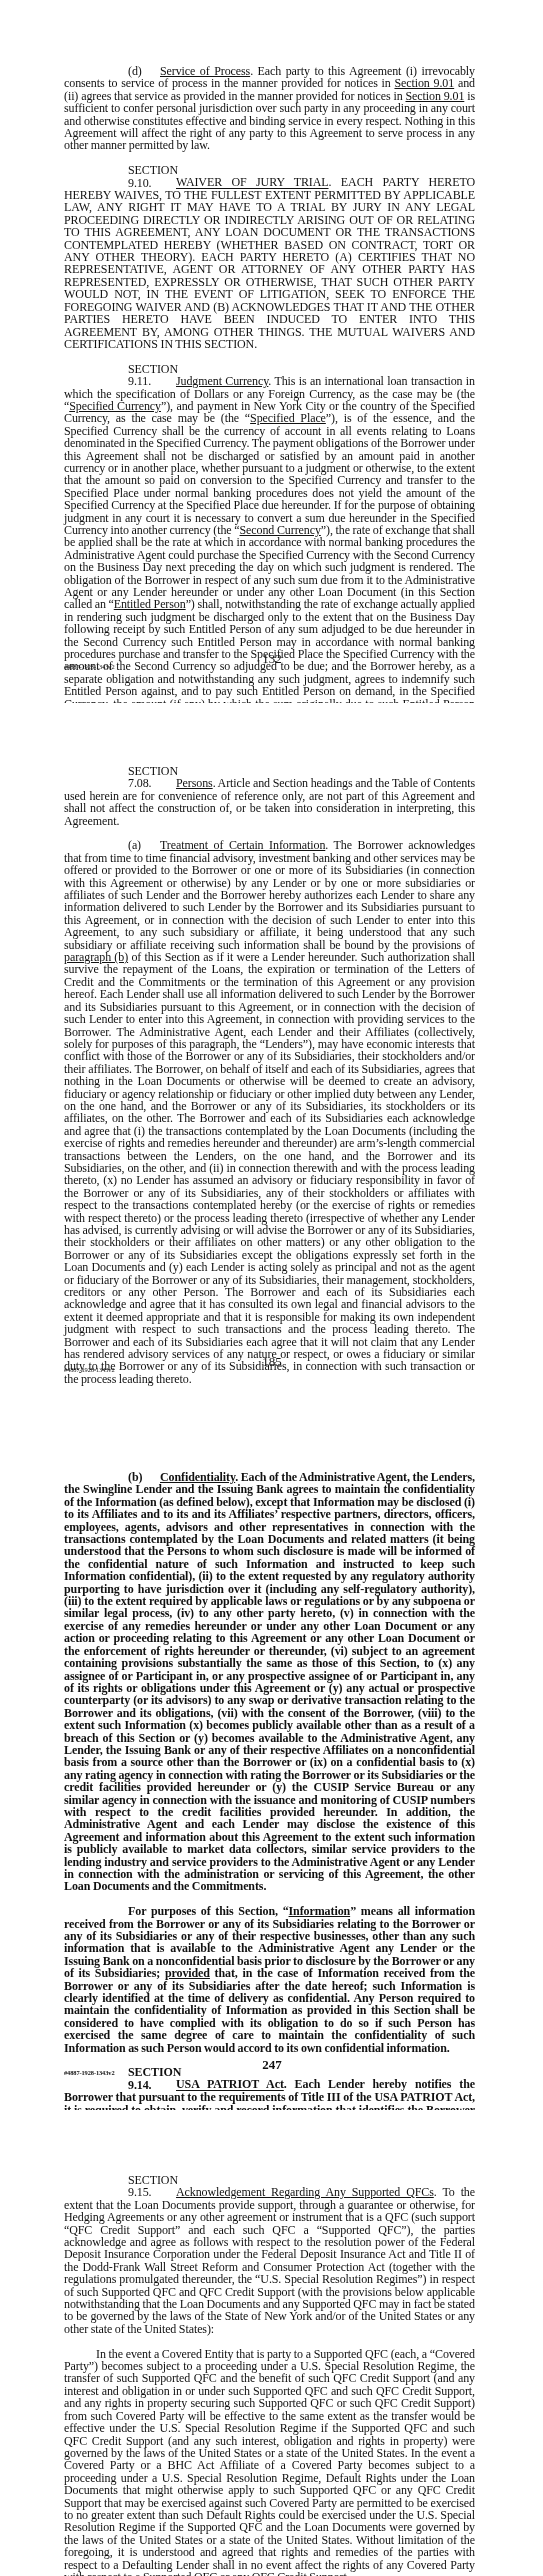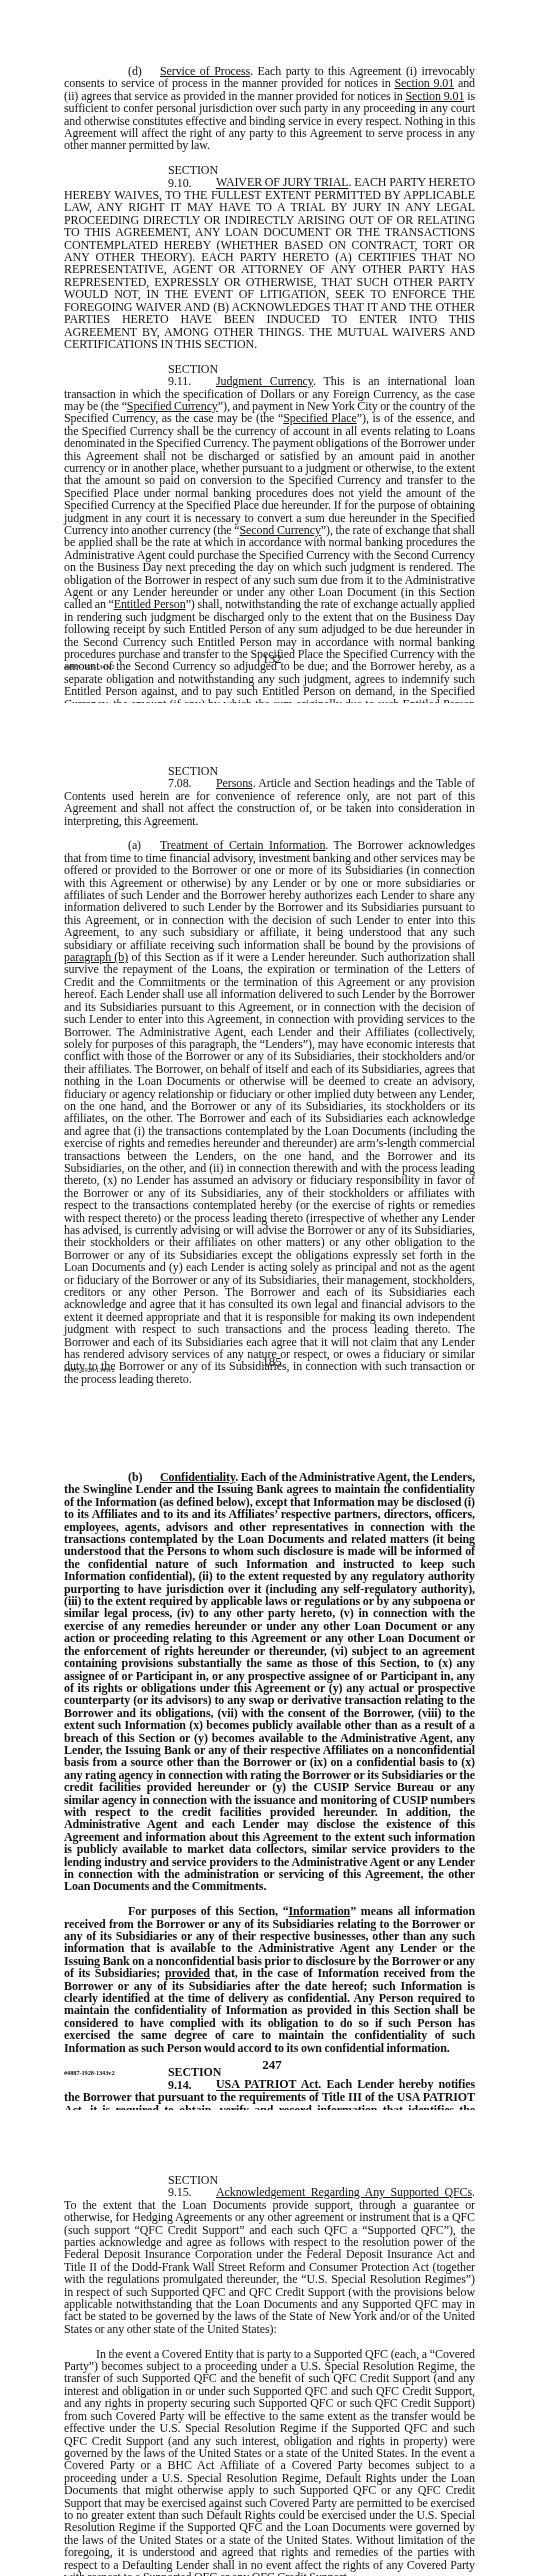--- a/index.html
+++ b/index.html
@@ -17,21 +17,21 @@
   .u { text-decoration: underline; text-underline-offset: 1px; }
   .footer-num {
     position: absolute; top: 651px; left: 0; width: 544px; text-align: center;
     font-family: "Liberation Serif", serif; font-size: 13px; color: #111;
   }
   .footer-id {
     position: absolute; top: 663px; left: 64px;
     font-family: "Liberation Serif", serif; font-size: 6.4px; color: #111;
     letter-spacing: -0.1px;
   }
-  .sec { display: inline-block; width: 48px; text-indent: 0; margin-left: 40px; }
+  .sec { display: inline-block; width: 48px; text-indent: 0; }
 </style>
 </head>
 <body>
 
 <div class="page" style="top:0px;">
   <div class="content">
     <p class="p"><span class="lbl">(d)</span><span class="u">Service of Process</span><span>.  Each party to this Agreement (i) irrevocably consents to service of process in the manner provided for notices in </span><span class="u">Section 9.01</span><span> and (ii) agrees that service as provided in the manner provided for notices in </span><span class="u">Section 9.01</span><span> is sufficient to confer personal jurisdiction over such party in any proceeding in any court and otherwise constitutes effective and binding service in every respect. Nothing in this Agreement will affect the right of any party to this Agreement to serve process in any other manner permitted by law.</span></p>
 
     <p class="p"><span class="sec">SECTION 9.10.</span><span class="u">WAIVER OF JURY TRIAL</span><span>.  EACH PARTY HERETO HEREBY WAIVES, TO THE FULLEST EXTENT PERMITTED BY APPLICABLE LAW, ANY RIGHT IT MAY HAVE TO A TRIAL BY JURY IN ANY LEGAL PROCEEDING DIRECTLY OR INDIRECTLY ARISING OUT OF OR RELATING TO THIS AGREEMENT, ANY LOAN DOCUMENT OR THE TRANSACTIONS CONTEMPLATED HEREBY (WHETHER BASED ON CONTRACT, TORT OR ANY OTHER THEORY). EACH PARTY HERETO (A) CERTIFIES THAT NO REPRESENTATIVE, AGENT OR ATTORNEY OF ANY OTHER PARTY HAS REPRESENTED, EXPRESSLY OR OTHERWISE, THAT SUCH OTHER PARTY WOULD NOT, IN THE EVENT OF LITIGATION, SEEK TO ENFORCE THE FOREGOING WAIVER AND (B) ACKNOWLEDGES THAT IT AND THE OTHER PARTIES HERETO HAVE BEEN INDUCED TO ENTER INTO THIS AGREEMENT BY, AMONG OTHER THINGS.  THE MUTUAL WAIVERS AND CERTIFICATIONS IN THIS SECTION.</span></p>
 

